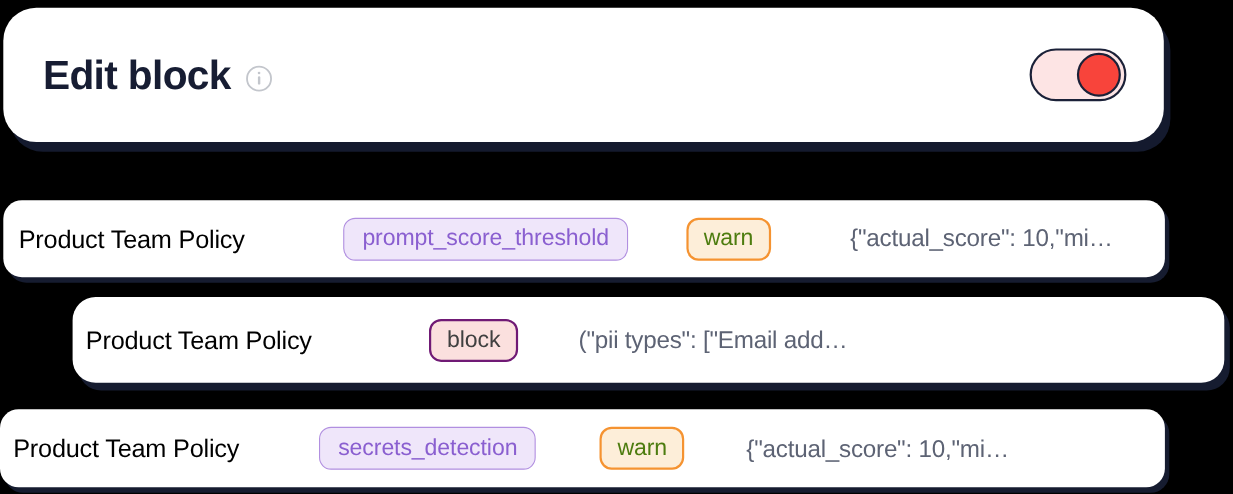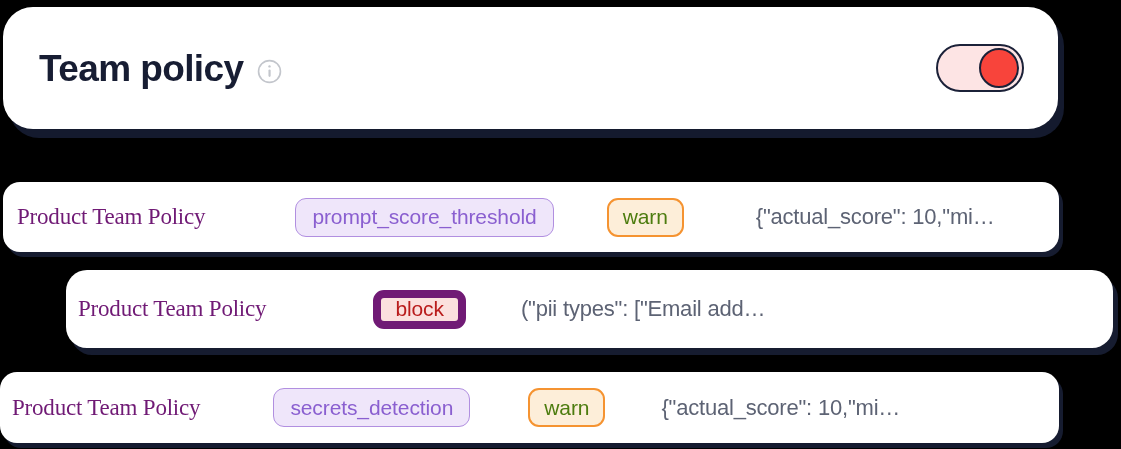--- a/index.html
+++ b/index.html
@@ -117,25 +117,24 @@
   .row-3 {
     left: 0px;
     top: 372px;
     width: 1059px;
     height: 71px;
     border-radius: 17px;
     box-shadow: 4px 5px 0 0 #161c30;
   }
 
   .policy-name {
-    color: #701a75;
+    color: #000000;
     font-size: 23px;
     letter-spacing: -0.2px;
     flex: 0 0 auto;
-    font-family: Liberation Serif, serif;
   }
 
   .row-1 .policy-name { padding-left: 14px; font-size: 23px; }
   .row-2 .policy-name { padding-left: 12px; font-size: 23px; }
   .row-3 .policy-name { padding-left: 12px; font-size: 23px; }
 
   .tag {
     display: inline-flex;
     align-items: center;
     justify-content: center;
@@ -158,21 +157,21 @@
     justify-content: center;
     height: 39px;
     padding: 0 14px;
     border-radius: 11px;
     font-size: 21px;
     letter-spacing: -0.1px;
     flex: 0 0 auto;
     cursor: pointer;
   }
   .badge.warn  { background: #fdeed9; border: 2px solid #f59331; color: #4d7c0f; }
-  .badge.block { background: #fbe0de; border: 8px solid #701a75; color: #b91c1c; }
+  .badge.block { background: #fbe0de; border: 2px solid #701a75; color: #404040; }
 
   .detail {
     color: #5d6374;
     font-size: 22px;
     letter-spacing: -0.2px;
     flex: 0 1 auto;
     overflow: hidden;
     text-overflow: clip;
   }
 
@@ -189,21 +188,21 @@
   .row-3 .gap-b { width: 58px; flex: 0 0 auto; }
   .row-3 .gap-c { width: 56px; flex: 0 0 auto; }
 </style>
 </head>
 <body>
 
 <div id="root">
 
   <div class="header-card">
     <div class="header-left">
-      <div class="page-title">Team policy</div>
+      <div class="page-title">Edit block</div>
 
       <span class="info-icon">
         <svg viewBox="0 0 24 24" width="25" height="25" aria-hidden="true">
           <circle cx="12" cy="12" r="10.5" fill="none" stroke="#c3c6cc" stroke-width="1.6"></circle>
           <circle cx="12" cy="7.1" r="1.15" fill="#c3c6cc"></circle>
           <rect x="11" y="10" width="2.1" height="7.2" rx="1.05" fill="#c3c6cc"></rect>
         </svg>
       </span>
     </div>
 

